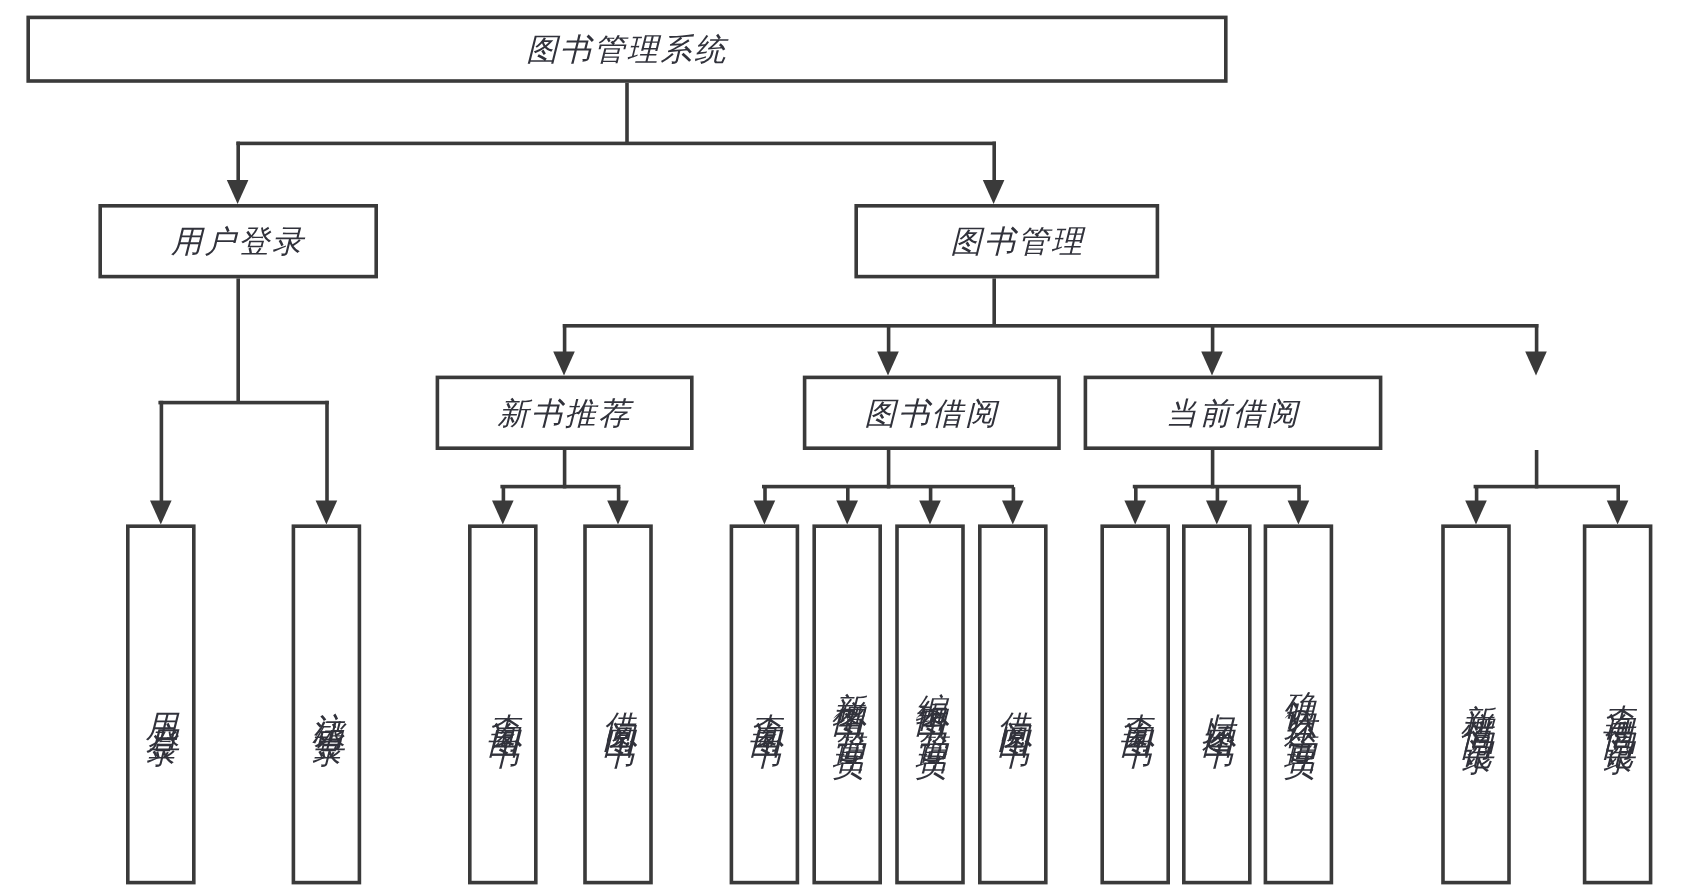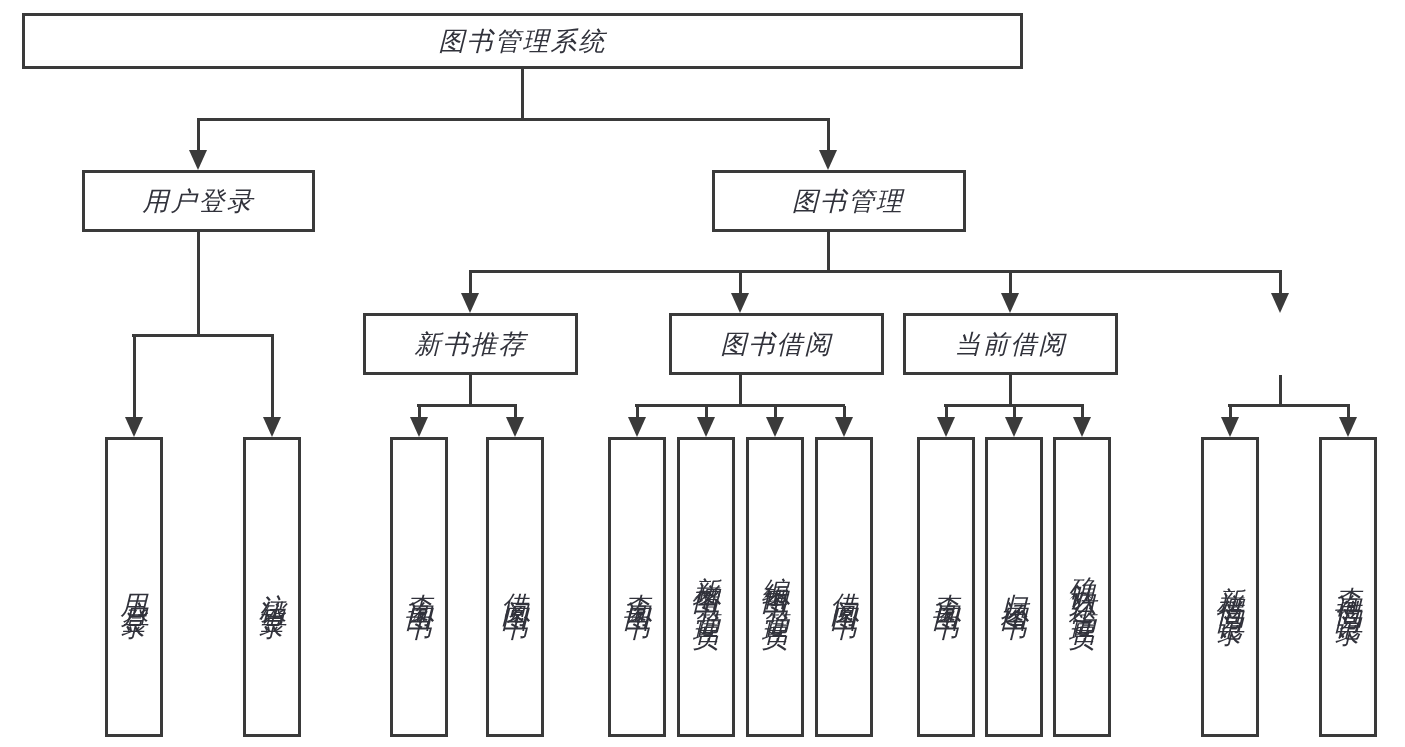--- a/index.html
+++ b/index.html
@@ -104,21 +104,21 @@
   <div class="arrow" style="left:1001px; top:293px;"></div>
   <div class="vline" style="left:1279px; top:270px; height:25px;"></div>
   <div class="arrow" style="left:1271px; top:293px;"></div>
 
   <div class="box" style="left:363px; top:313px; width:215px; height:62px;">
     <span>新书推荐</span>
   </div>
   <div class="box" style="left:633px; top:313px; width:215px; height:62px;margin-left:36px;">
     <span>图书借阅</span>
   </div>
-  <div class="box" style="left:903px; top:313px; width:215px; height:62px;align-items:center;">
+  <div class="box" style="left:903px; top:313px; width:249px; height:62px;align-items:center;">
     <span>当前借阅</span>
   </div>
 
   <div class="vline" style="left:469px; top:375px; height:32px;"></div>
   <div class="hline" style="left:417px; top:404px; width:100px;"></div>
   <div class="vline" style="left:418px; top:406px; height:13px;"></div>
   <div class="arrow" style="left:410px; top:417px;"></div>
   <div class="vline" style="left:514px; top:406px; height:13px;"></div>
   <div class="arrow" style="left:506px; top:417px;"></div>
 

